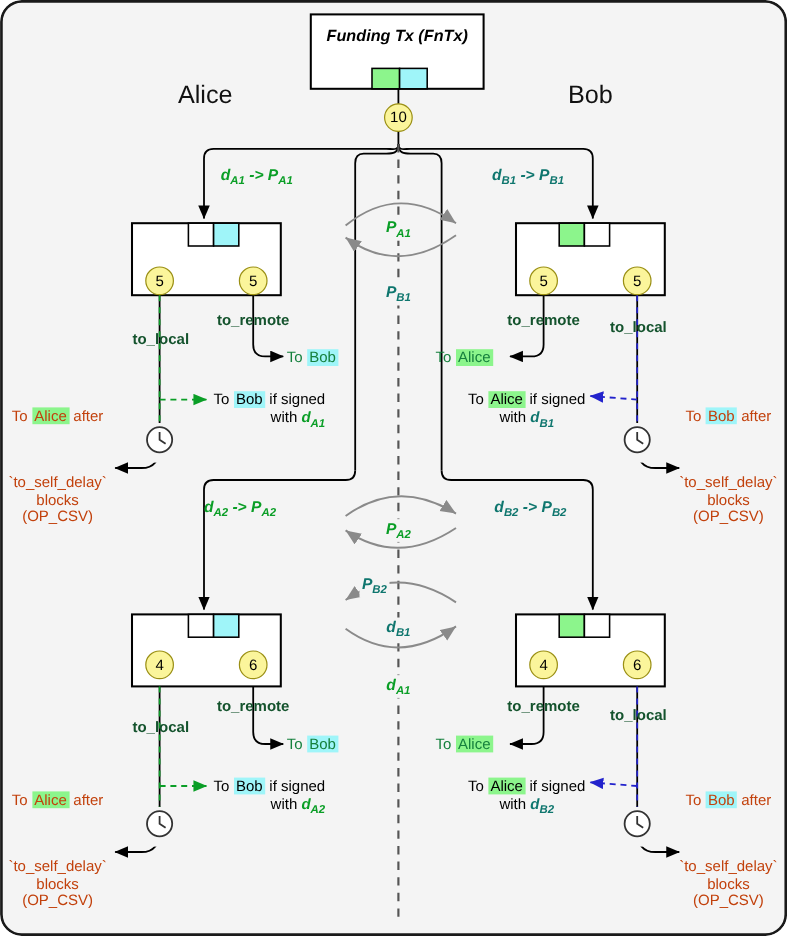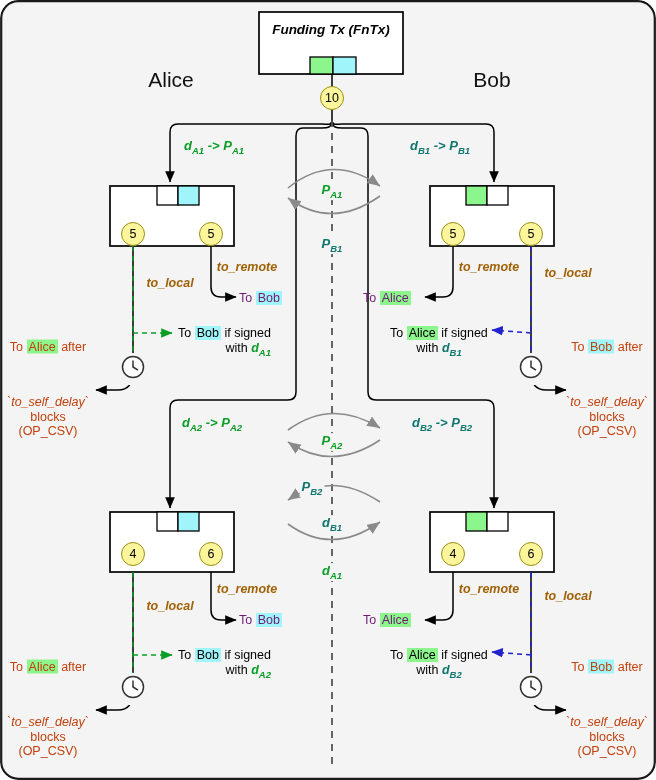--- a/index.html
+++ b/index.html
@@ -6,35 +6,35 @@
   #page{
     position:relative;width:656px;height:780px;
     background:#f4f4f4;border-radius:18px;overflow:hidden;
     font-family:"Liberation Sans",sans-serif;
   }
   #svg{position:absolute;left:0;top:0;width:656px;height:780px;}
   .lbl{position:absolute;white-space:nowrap;line-height:1.18;}
   .ctr{transform:translate(-50%,-50%);text-align:center;}
   .party{font-size:21px;color:#111;}
   .fnd-title{font-size:13.5px;font-style:italic;font-weight:bold;color:#000;}
-  .outlabel{font-size:12.5px;font-weight:bold;font-style:italic;color:#a16207;margin-left:36px;}
+  .outlabel{font-size:12.5px;font-weight:bold;color:#14532d;}
   .keyex{font-size:13px;font-style:italic;font-weight:bold;}
   .keyex sub{font-size:9.5px;font-style:italic;font-weight:bold;}
   .green{color:#0a9e26;}
   .blue{color:#0f766e;}
   .pmid{font-size:13px;font-style:italic;font-weight:bold;background:#f4f4f4;padding:0 2px;margin-top:36px;}
   .pmid sub{font-size:9.5px;}
-  .dest{font-size:12.5px;color:#701a75;}
+  .dest{font-size:12.5px;color:#15803d;}
   .hiB{background:#9ff5f9;padding:0 2px;}
   .hiA{background:#8cf58c;padding:0 2px;}
   .cond{font-size:12.5px;color:#000;text-align:right;}
   .cond .k{font-style:italic;font-weight:bold;}
   .cond .k sub{font-size:9.5px;}
   .csv{font-size:12.5px;color:#c2410c;text-align:center;}
-  .csv .mono{font-style:italic;margin-top:40px;}
+  .csv .mono{margin-top:40px;}
   .num{position:absolute;width:22px;height:22px;border-radius:50%;
        background:#fbf59b;border:1.4px solid #9a8f14;
        transform:translate(-50%,-50%);
        display:flex;align-items:center;justify-content:center;
        font-size:12.5px;color:#000;}
   .clockwrap{position:absolute;transform:translate(-50%,-50%);
        background:#f4f4f4;padding:1px;}
 </style>
 </head>
 <body>
@@ -141,21 +141,21 @@
 <div class="lbl ctr keyex green" style="left:214px;top:147px;">
   <i>d</i><sub>A1</sub>
   <span>-&gt;</span>
   <i>P</i><sub>A1</sub>
 </div>
 <div class="lbl ctr keyex blue" style="left:440px;top:147px;">
   <i>d</i><sub>B1</sub>
   <span>-&gt;</span>
   <i>P</i><sub>B1</sub>
 </div>
-<div class="lbl ctr keyex green" style="left:212px;top:424px;">
+<div class="lbl ctr keyex green" style="left:200px;top:424px;">
   <i>d</i><sub>A2</sub>
   <span>-&gt;</span>
   <i>P</i><sub>A2</sub>
 </div>
 <div class="lbl ctr keyex blue" style="left:442px;top:424px;">
   <i>d</i><sub>B2</sub>
   <span>-&gt;</span>
   <i>P</i><sub>B2</sub>
 </div>
 

